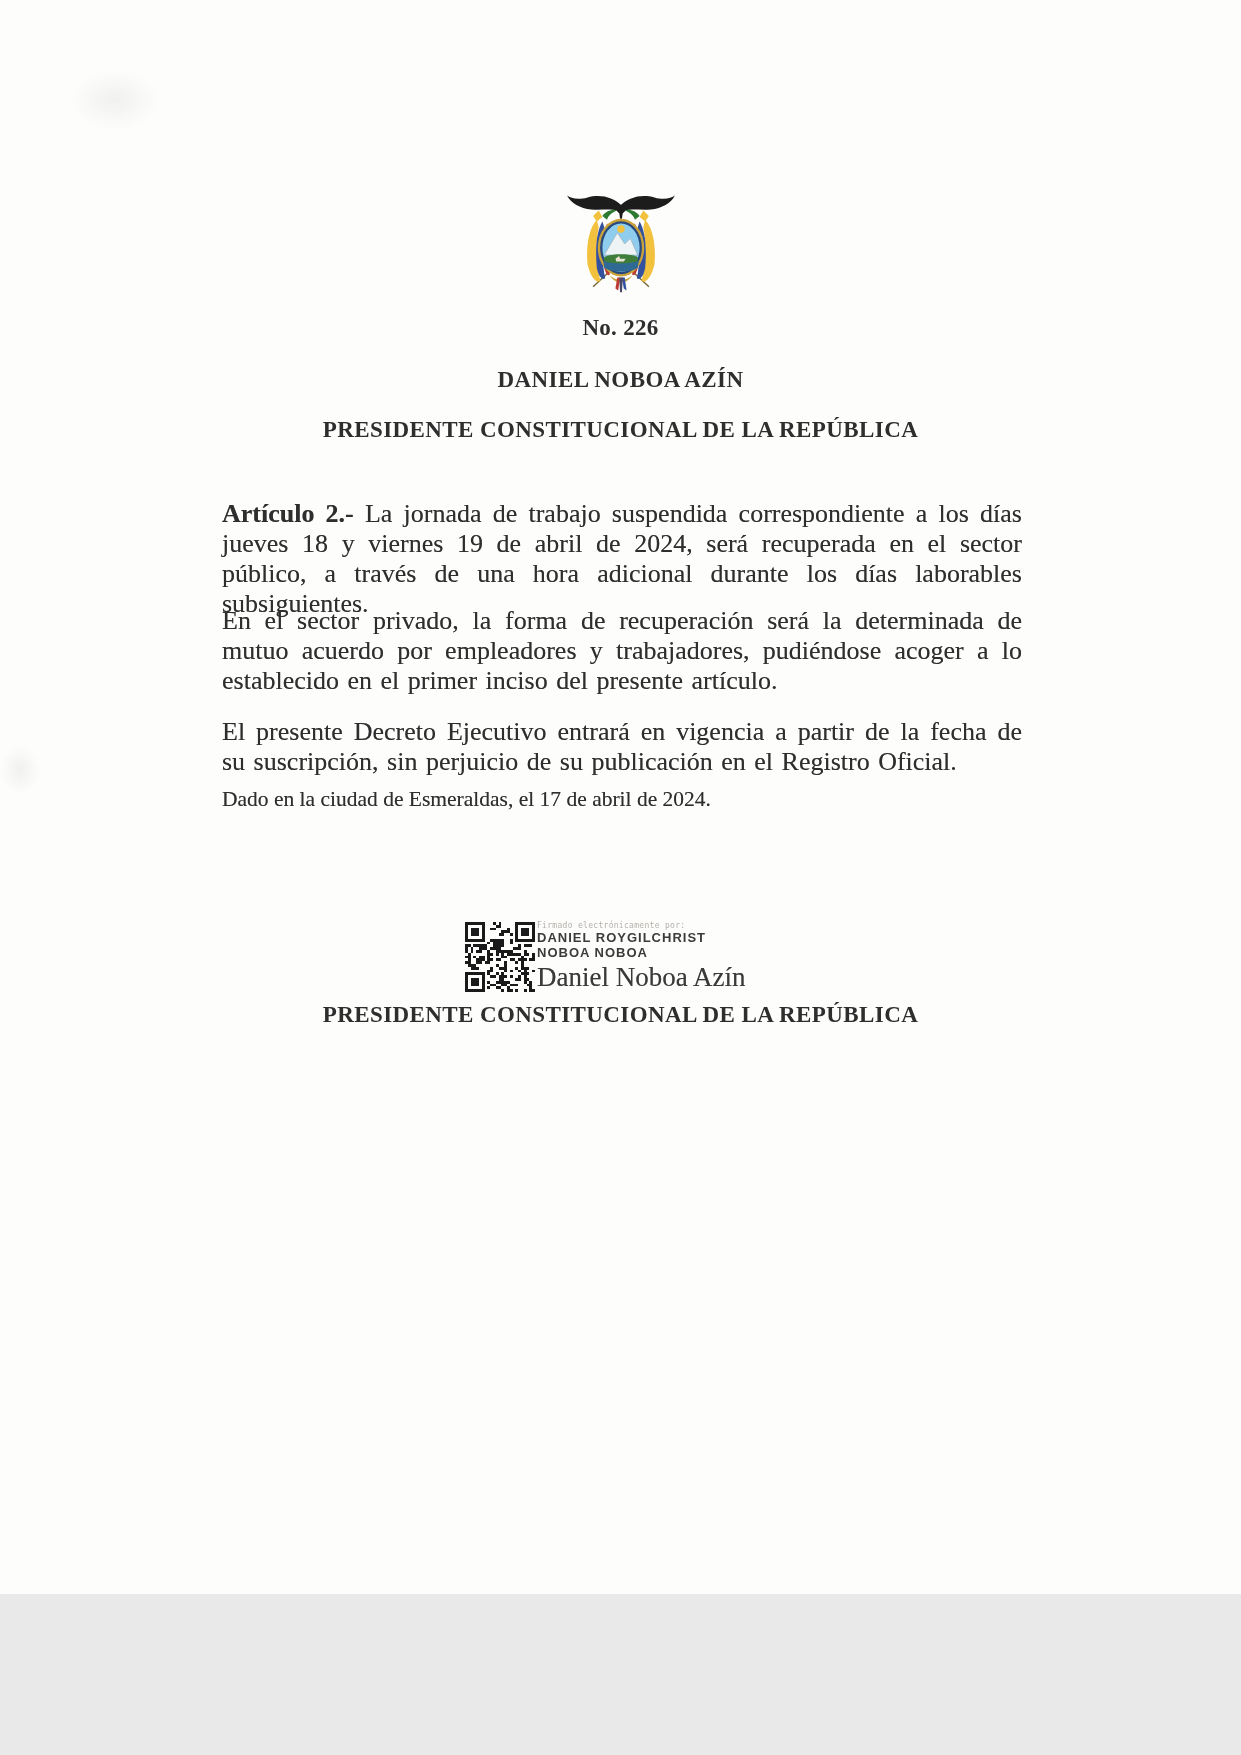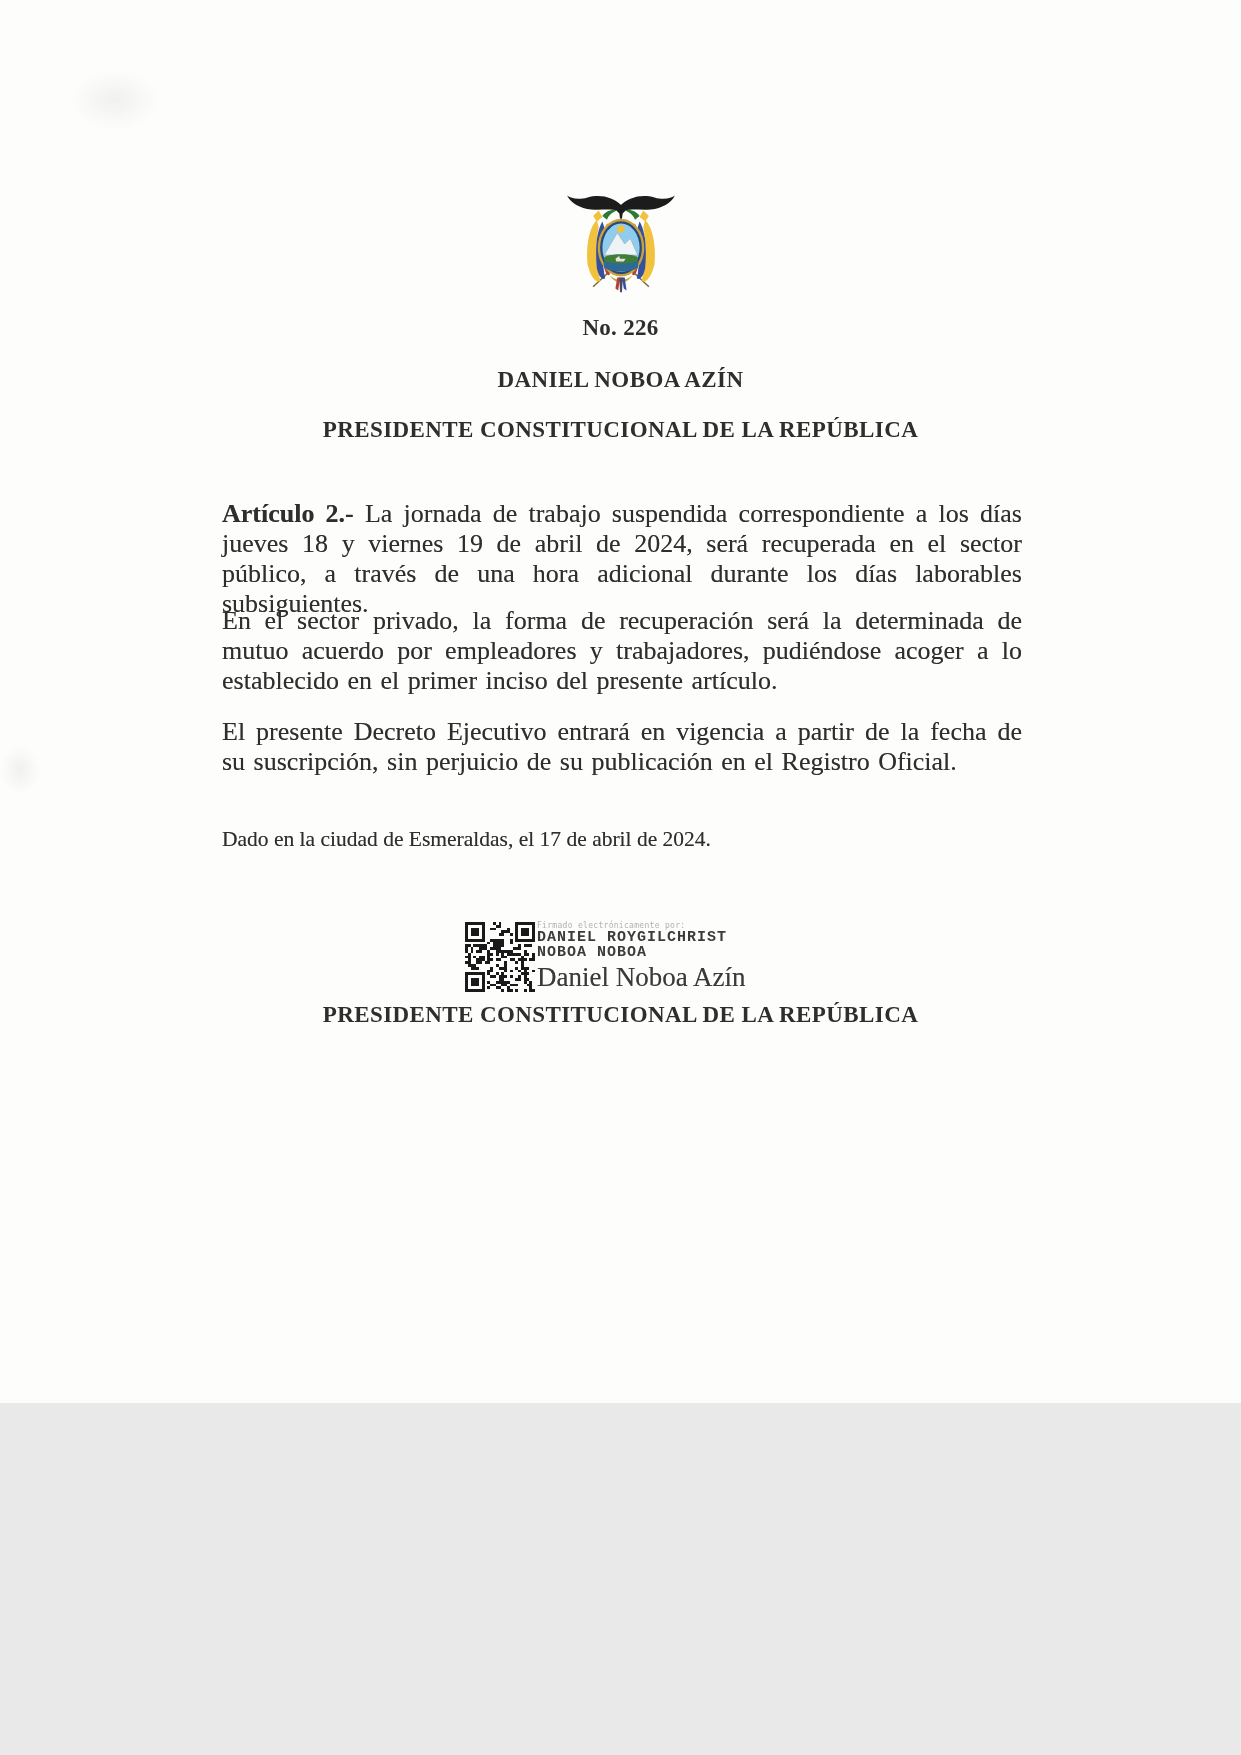--- a/index.html
+++ b/index.html
@@ -1,19 +1,19 @@
 <!DOCTYPE html>
 <html style="--c-condor: #1c1c1c; --c-flag-yellow: #f2c23e; --c-flag-blue: #33519e; --c-flag-red: #bf3a31; --c-sky: #8ecdee; --c-snow: #eef3f5; --c-green: #3e7d3a; --c-water: #2f6a94; --c-gold: #c9a23a; --c-laurel: #2f7a33;"><head>
 <meta charset="utf-8">
 <style>
   html, body { margin: 0; padding: 0; background: #e9e9e9; }
   .page {
     position: relative;
     width: 1241px;
-    height: 1403px;
+    height: 1594px;
     margin: 0 auto;
     background: #fdfdfc;
     font-family: "Liberation Serif", serif;
     color: #2e2e2e;
     overflow: hidden;
   }
   .emblem {
     position: absolute;
     top: 190px;
     left: 50%;
@@ -60,21 +60,21 @@
     text-align: justify;
     text-shadow: 0 0 0.5px rgba(70,70,70,0.55);
     word-spacing: 2px;
   }
   .p1 { top: 473px; }
   .p2 { top: 580px; }
   .p3 { top: 691px; }
   .dateline {
     position: absolute;
     left: 222px;
-    top: 824px;
+    top: 784px;
     width: 800px;
     font-size: 21.5px;
     line-height: 30px;
     text-shadow: 0 0 0.5px rgba(70,70,70,0.55);
   }
   .sig-block {
     position: absolute;
     left: 465px;
     top: 921px;
     display: flex;
@@ -92,22 +92,22 @@
     justify-content: flex-end;
   }
   .esign-label {
     font-family: "DejaVu Sans Mono", monospace;
     font-size: 8px;
     color: #b4b0ac;
     letter-spacing: 0.3px;
     white-space: nowrap;
   }
   .esign-name {
-    font-family: Liberation Mono, monospace;
-    font-size: 15px;
+    font-family: Liberation Sans, sans-serif;
+    font-size: 13px;
     font-weight: bold;
     color: #3b3b3b;
     line-height: 15px;
     letter-spacing: 1px;
     white-space: nowrap;
   }
   .signer-name {
     font-size: 27px;
     color: #3a3a3a;
     line-height: 30px;

